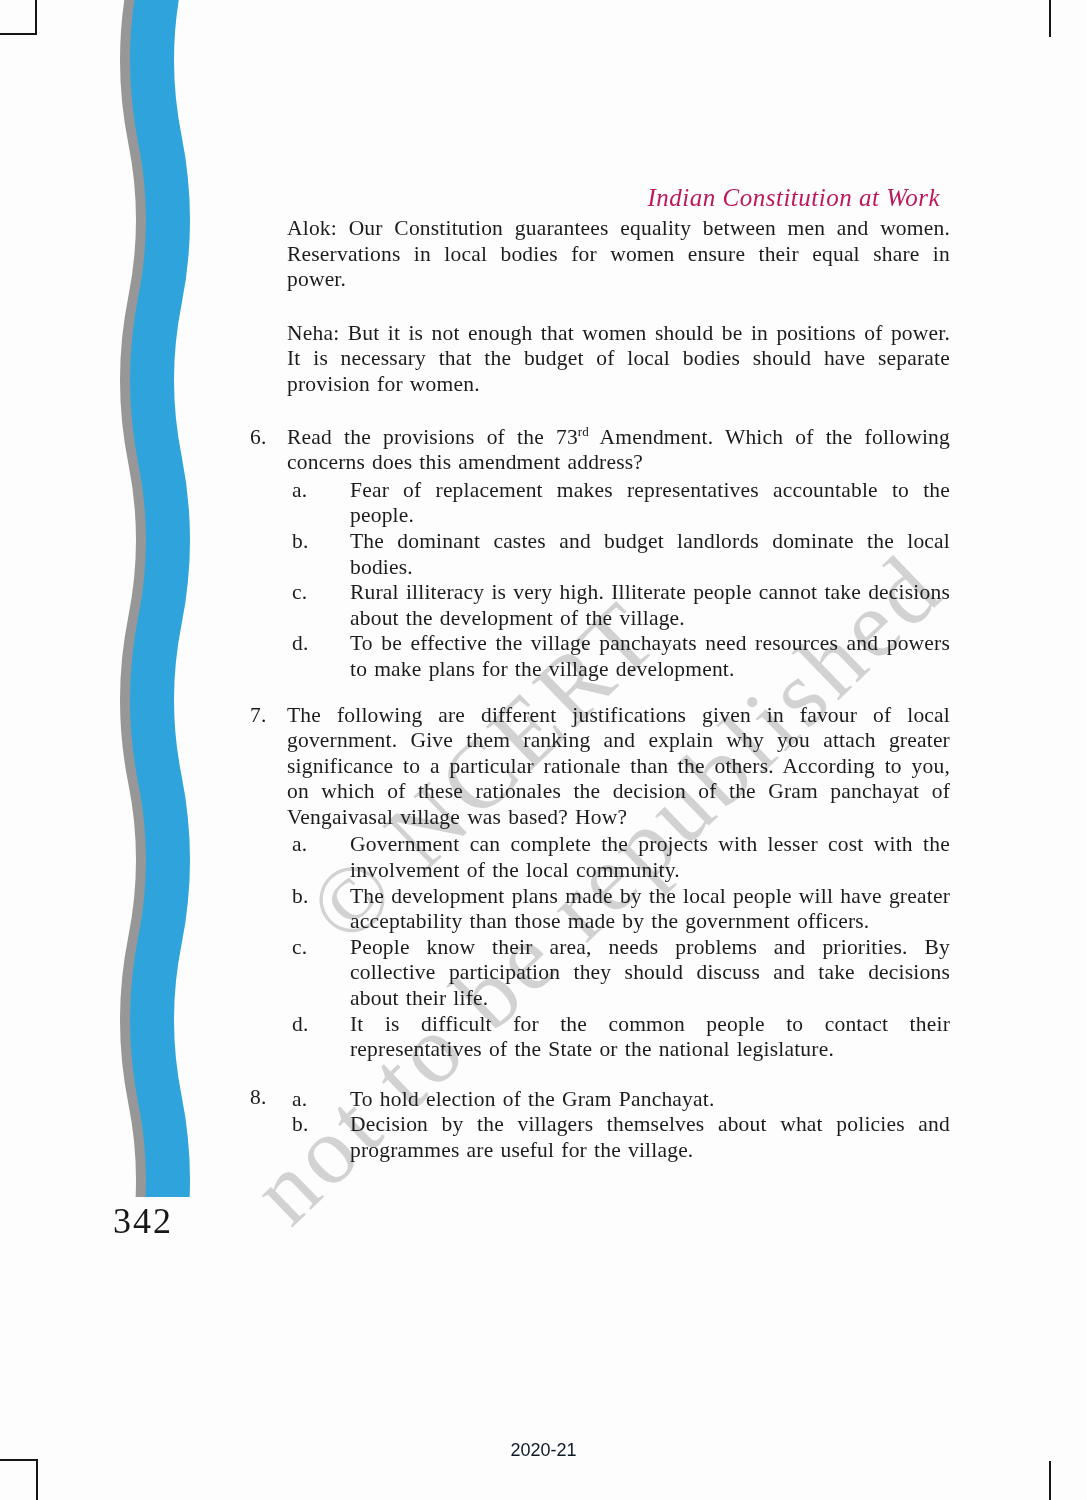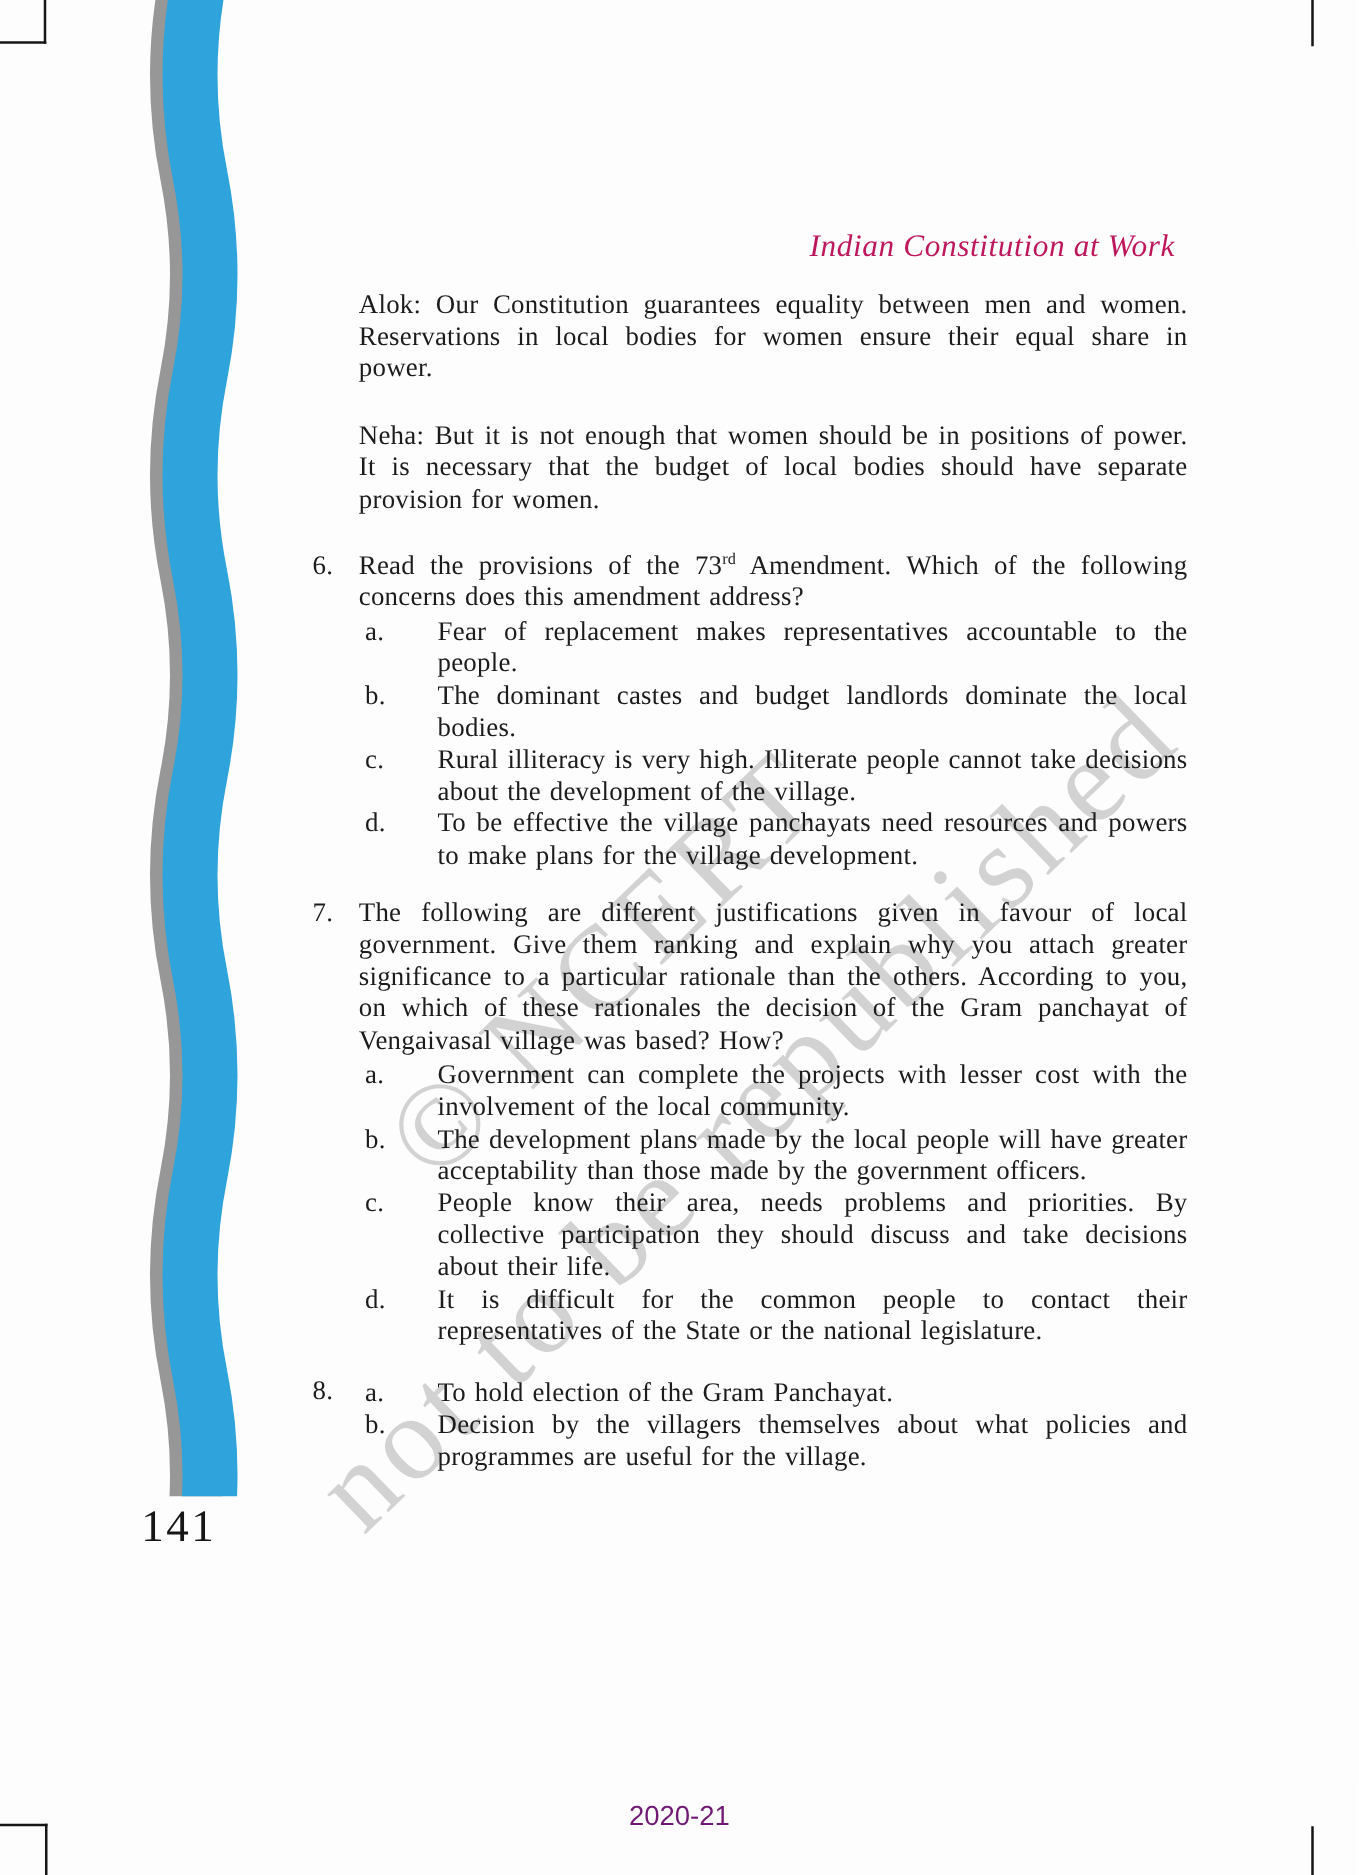--- a/index.html
+++ b/index.html
@@ -44,21 +44,21 @@
   
   .running-head{
     position:absolute;top:184px;left:250px;width:690px;
     text-align:right;font-style:italic;
     font-size:25px;color:#be185d;letter-spacing:0.5px;
     z-index:2;
   }
 
   
   .content{
-    position:absolute;left:250px;top:231px;width:700px;
+    position:absolute;left:250px;top:216px;width:700px;
     font-size:21.5px;line-height:25.6px;
     letter-spacing:0.2px;word-spacing:1.5px;
     text-align:justify;
     z-index:1;
   }
   .dialogue{margin:0 0 0 37px;}
   .dialogue + .dialogue{margin-top:28px;}
   .question{display:flex;align-items:flex-start;}
   .q6{margin-top:27px;}
   .q7{margin-top:20px;}
@@ -69,21 +69,21 @@
   .option{display:flex;align-items:flex-start;}
   .opt-letter{flex:0 0 31px;}
   .opt-text{flex:1;margin-left:27px;}
   sup{font-size:13px;line-height:0;vertical-align:super;letter-spacing:0;}
 
   
   .footer{
     position:absolute;left:0;top:1440px;width:1087px;
     text-align:center;
     font-family:"Liberation Sans","DejaVu Sans",sans-serif;
-    font-size:22px;color:#701a75;
+    font-size:18px;color:#0f172a;
     z-index:2;
   }
 </style>
 </head>
 <body>
 
 <div class="page">
 
   <div class="mark tl-v"></div>
   <div class="mark tl-h"></div>
@@ -170,17 +170,17 @@
           <div class="option">
             <span class="opt-letter">b.</span>
             <span class="opt-text">Decision by the villagers themselves about what policies and programmes are useful for the village.</span>
           </div>
         </div>
       </div>
     </div>
 
   </div>
 
-  <div class="page-number">141</div>
+  <div class="page-number">342</div>
 
   <div class="footer">2020-21</div>
 
 </div>
 
 </body></html>

